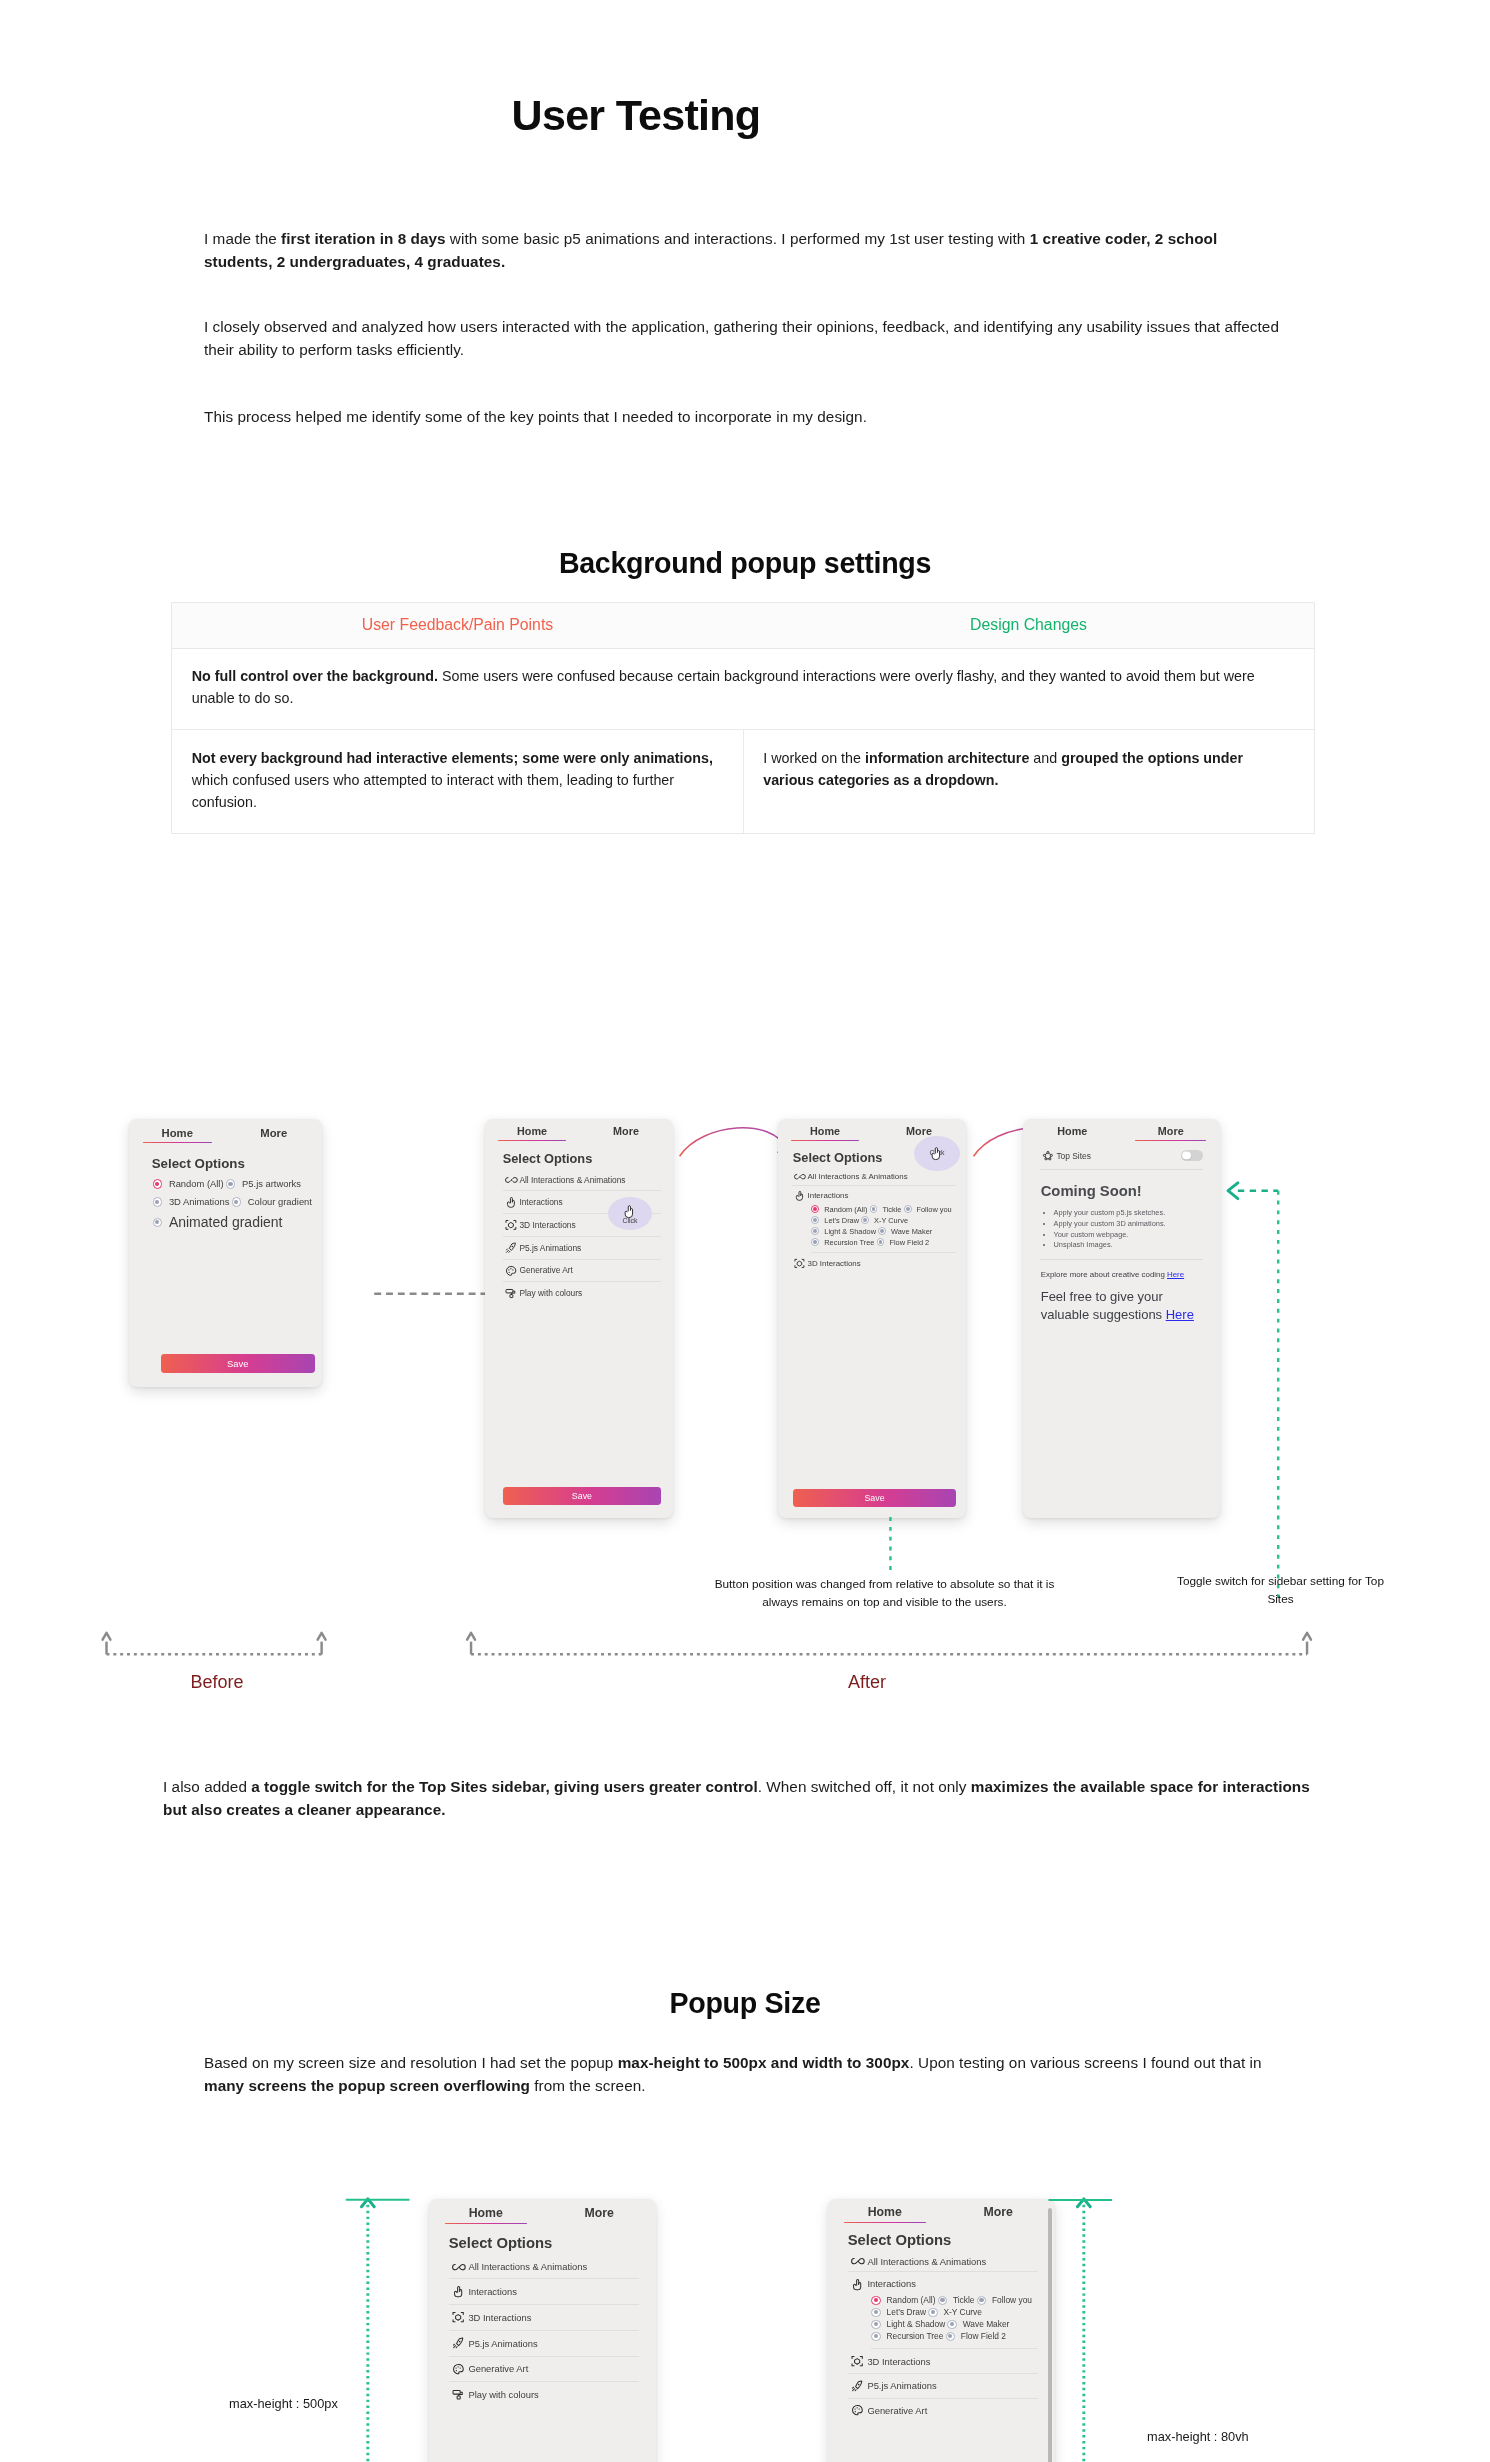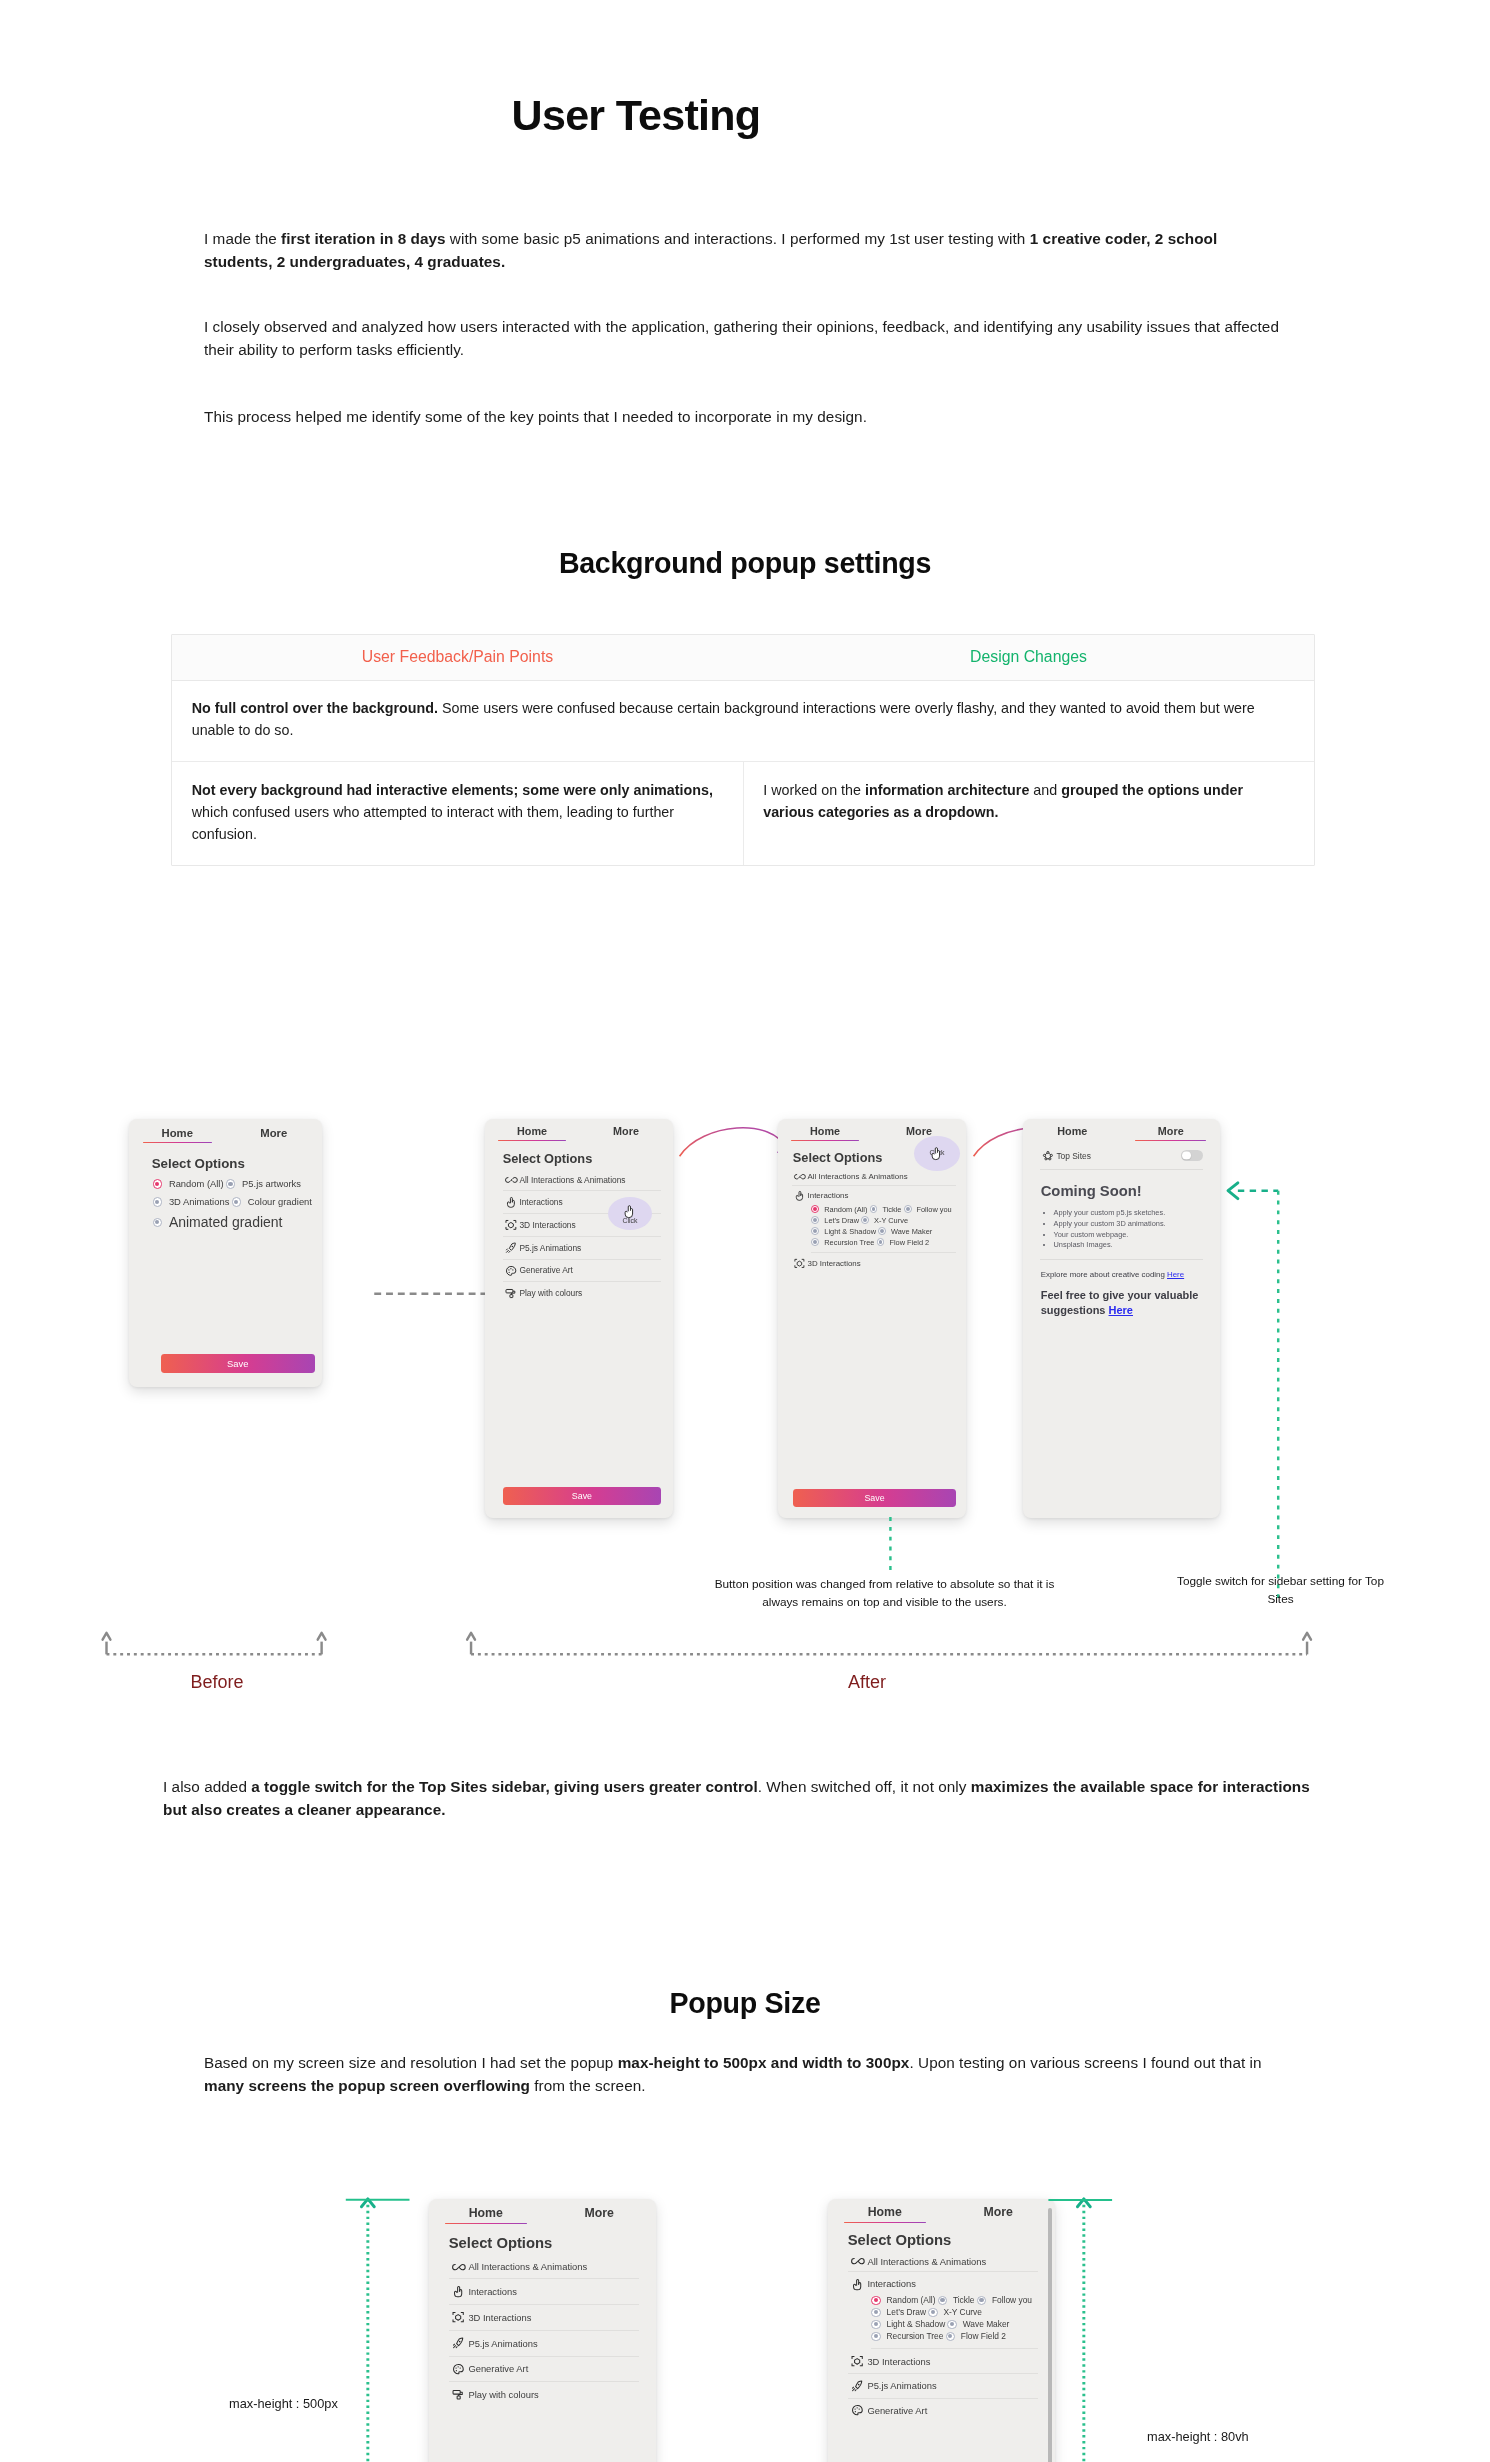--- a/index.html
+++ b/index.html
@@ -24,21 +24,21 @@
     color: #0d0d0d;
   }
   .body-copy {
     position: absolute;
     font-size: 15.3px; line-height: 1.52; color: #1c1c1c; letter-spacing: 0.05px;
   }
   .body-copy b { font-weight: 700; }
 
   
   .cmp-table {
-    position: absolute; left: 171px; top: 634px; width: 1144px;
+    position: absolute; left: 171px; top: 602px; width: 1144px;
     border: 0.5px solid #e8e8e8; border-radius: 1px; background: #fff;
   }
   .cmp-head { display: flex; background: #fbfbfb; border-bottom: 0.5px solid #e8e8e8; }
   .cmp-head > div {
     flex: 1; text-align: center; padding: 12.8px 4.9px 13.8px;
     font-size: 15.8px; font-weight: 400;
   }
   .cmp-head .c-left  { color: #f2604c; }
   .cmp-head .c-right { color: #13b36c; }
   .cmp-row { display: flex; border-bottom: 0.5px solid #ebebeb; }
@@ -451,21 +451,21 @@
     <li>Your custom webpage.</li>
     <li>Unsplash Images.</li>
   </ul>
 
   <div style="margin:7.9px 16.7px 0 16.7px; border-top:0.5px solid #dddcda;"></div>
 
   <div style="margin:8.9px 17.7px 0 17.7px; color:#3d3d45; font-size:7.9px; line-height:1.4;">
     <span>Explore more about creative coding </span><a href="#" style="color:#2a2aef;">Here</a>
   </div>
 
-  <div style="margin:7.9px 17.7px 0 17.7px; color:#3d3d45; font-size:11px; line-height:1.4;font-weight:bold;">
+  <div style="margin:7.9px 17.7px 0 17.7px; color:#3d3d45; font-size:13px; line-height:1.4;">
     <span>Feel free to give your valuable suggestions </span><a href="#" style="color:#2a2aef;">Here</a>
   </div>
 </div>
 
 <svg width="79" height="433" style="left:1221px; top:1172px;" viewBox="0 0 160 880">
   <polyline points="34,22 14,38 34,54" fill="none" stroke="#18b08a" stroke-width="6" stroke-linecap="round" stroke-linejoin="round"></polyline>
   <line x1="34" y1="38" x2="116" y2="38" stroke="#18b08a" stroke-width="5" stroke-dasharray="13 11"></line>
   <line x1="116" y1="38" x2="116" y2="870" stroke="#2bc08d" stroke-width="5" stroke-dasharray="8 12"></line>
 </svg>
 

